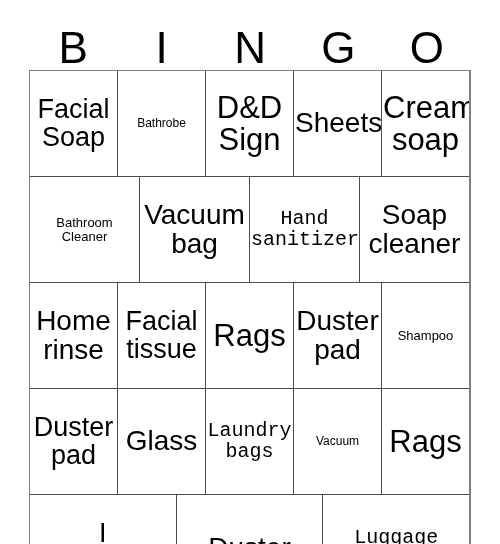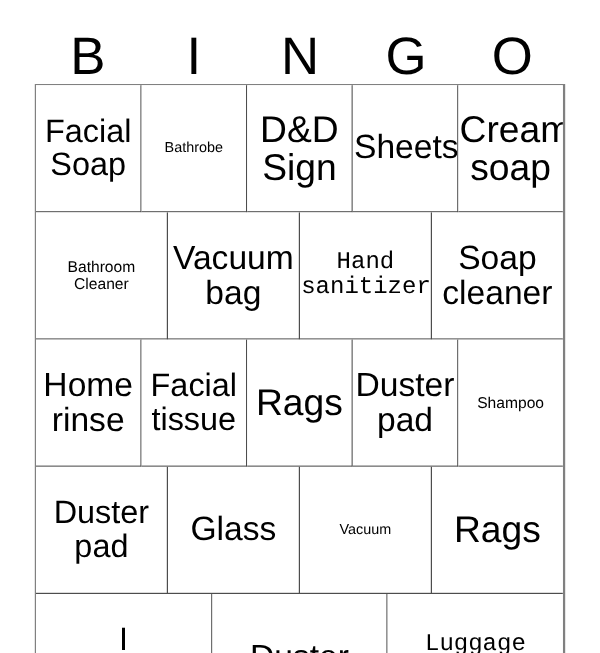--- a/index.html
+++ b/index.html
@@ -192,20 +192,24 @@
 
     <div class="grid-row">
       <div class="cell">
         <span class="cell-text fs-lg">Duster
 pad</span>
       </div>
       <div class="cell">
         <span class="cell-text fs-md">Glass</span>
       </div>
       <div class="cell">
+        <span class="cell-text fs-sm">Laundry
+bags</span>
+      </div>
+      <div class="cell">
         <span class="cell-text fs-xs">Vacuum</span>
       </div>
       <div class="cell">
         <span class="cell-text fs-xl">Rags</span>
       </div>
     </div>
 
     <div class="grid-row">
       <div class="cell">
         <span class="cell-text fs-lg">I

